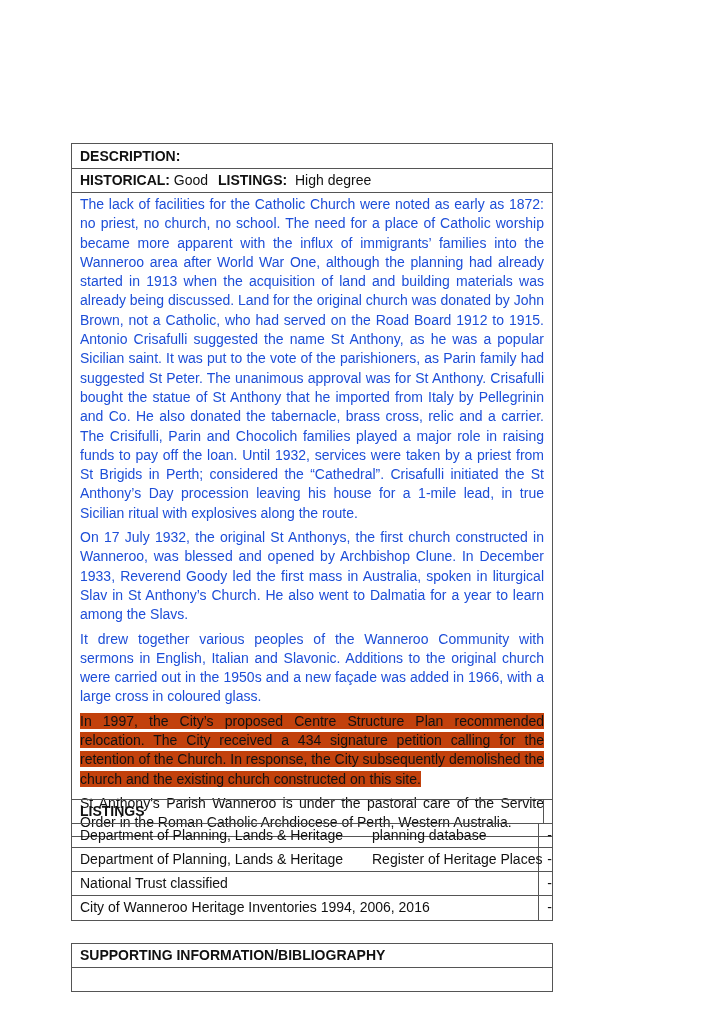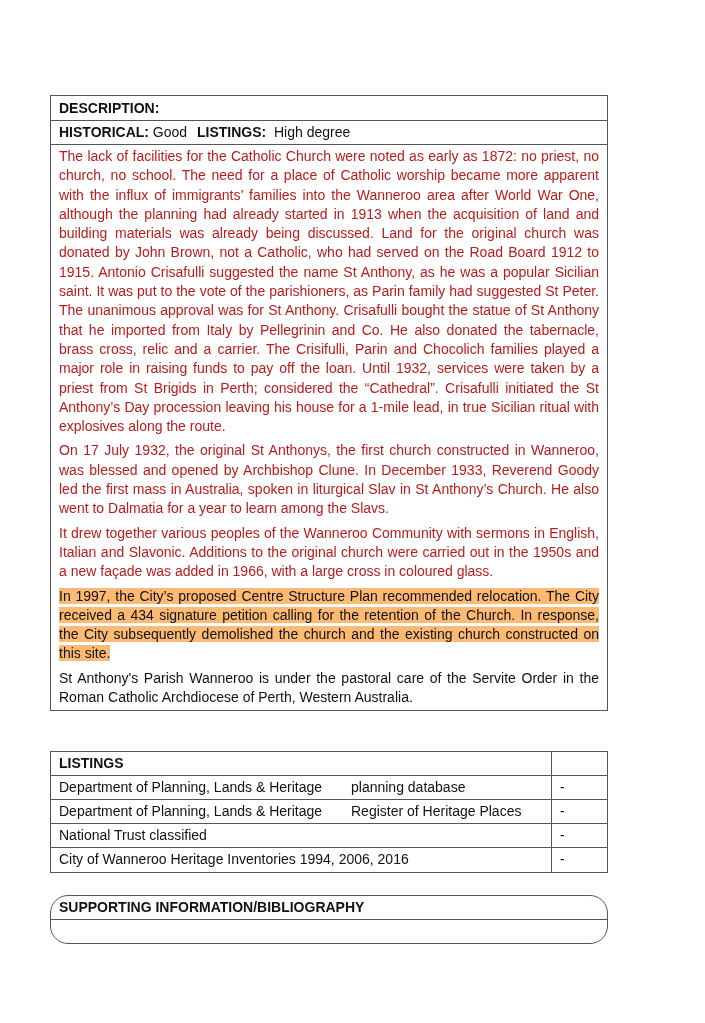--- a/index.html
+++ b/index.html
@@ -10,24 +10,25 @@
   body {
     width: 705px;
     height: 1023px;
     position: relative;
     font-family: "Liberation Sans", "DejaVu Sans", sans-serif;
     color: #111;
     overflow: hidden;
   }
   .box {
     position: absolute;
-    left: 50px;
-    width: 558px;
+    left: 71px;
+    width: 482px;
     border: 1.5px solid #555;
     box-sizing: border-box;
+    margin-top: 48px;
   }
   .row {
     border-bottom: 1.5px solid #555;
     box-sizing: border-box;
     padding: 0 8px;
     font-size: 14px;
     line-height: 23px;
   }
   .row:last-child { border-bottom: none; }
   .label { font-weight: bold; }
@@ -43,25 +44,25 @@
   #integ-seg { left: 146px; }
   #auth-seg { left: 339px; }
 
   #hist-cell { padding: 0 8px 3px 8px; }
   #hist-cell .heading { font-weight: bold; font-size: 14px; line-height: 22px; }
   .para {
     font-size: 14px;
     line-height: 19.3px;
     text-align: justify;
     margin: 0 0 5px 0;
-    color: #b91c1c;
+    color: #1d4ed8;
   }
   .para.dark { color: #111; }
   .para:last-child { margin-bottom: 0; }
-  .hl { background: #fdba74; }
+  .hl { background: #c2410c; }
   .first-para { margin-top: 2px; }
 
   #listings-box { top: 751px; }
   .lrow {
     display: flex;
     height: 24px;
     border-bottom: 1.5px solid #555;
     box-sizing: border-box;
     font-size: 14px;
     line-height: 22px;
@@ -72,21 +73,21 @@
     border-right: 1.5px solid #555;
     box-sizing: border-box;
     padding-left: 8px;
     position: relative;
     white-space: nowrap;
   }
   .lmain .col2 { position: absolute; left: 300px; top: 0; }
   .lval { flex: 1; padding-left: 8px; }
   .lrow.head .lmain { font-weight: bold; }
 
-  #support-box { top: 895px; border-radius: 18px; }
+  #support-box { top: 895px; }
   #support-box .row { height: 24px; font-weight: bold; }
   #support-box .row.empty { height: 23px; font-weight: normal; }
 </style>
 </head>
 <body>
 
 <div class="box" id="main-box">
 
   <div class="row" id="desc-cell">
     <div class="heading">DESCRIPTION:</div>

